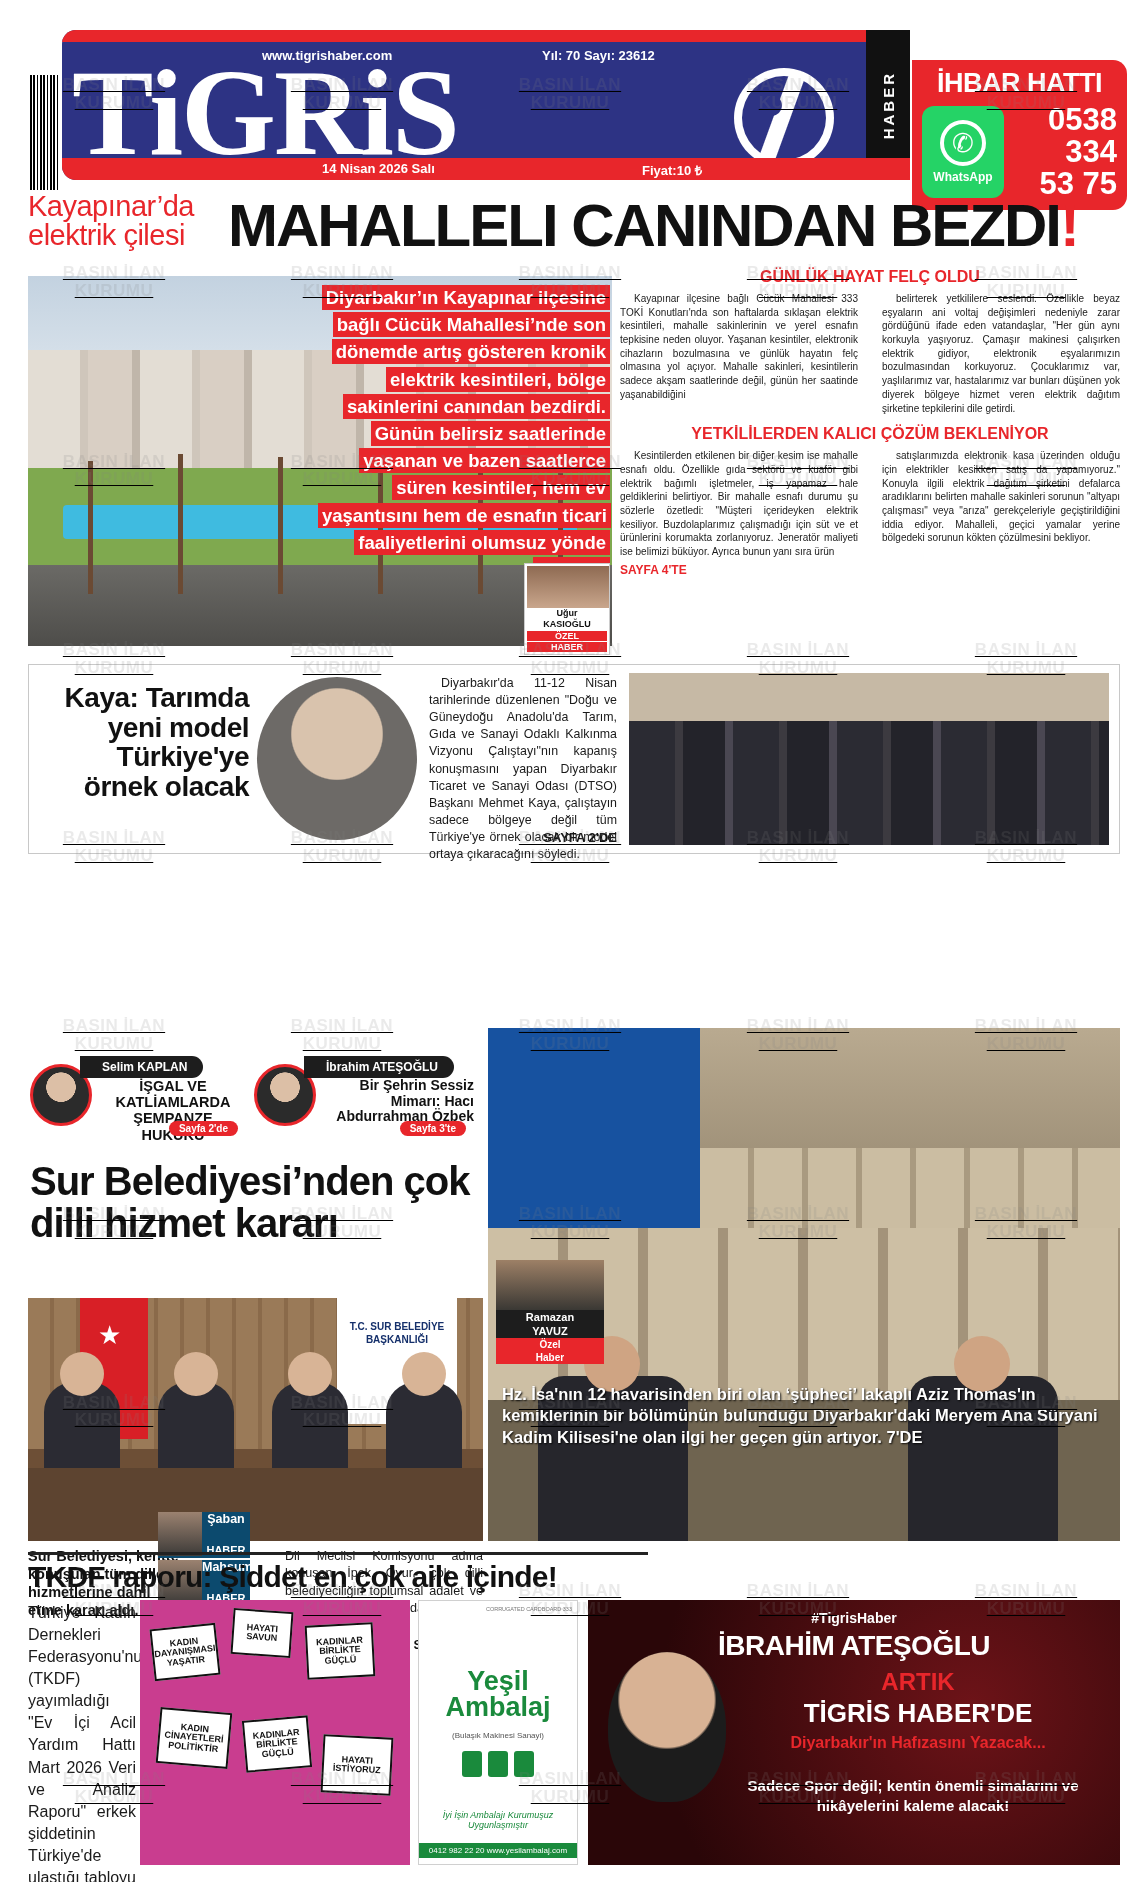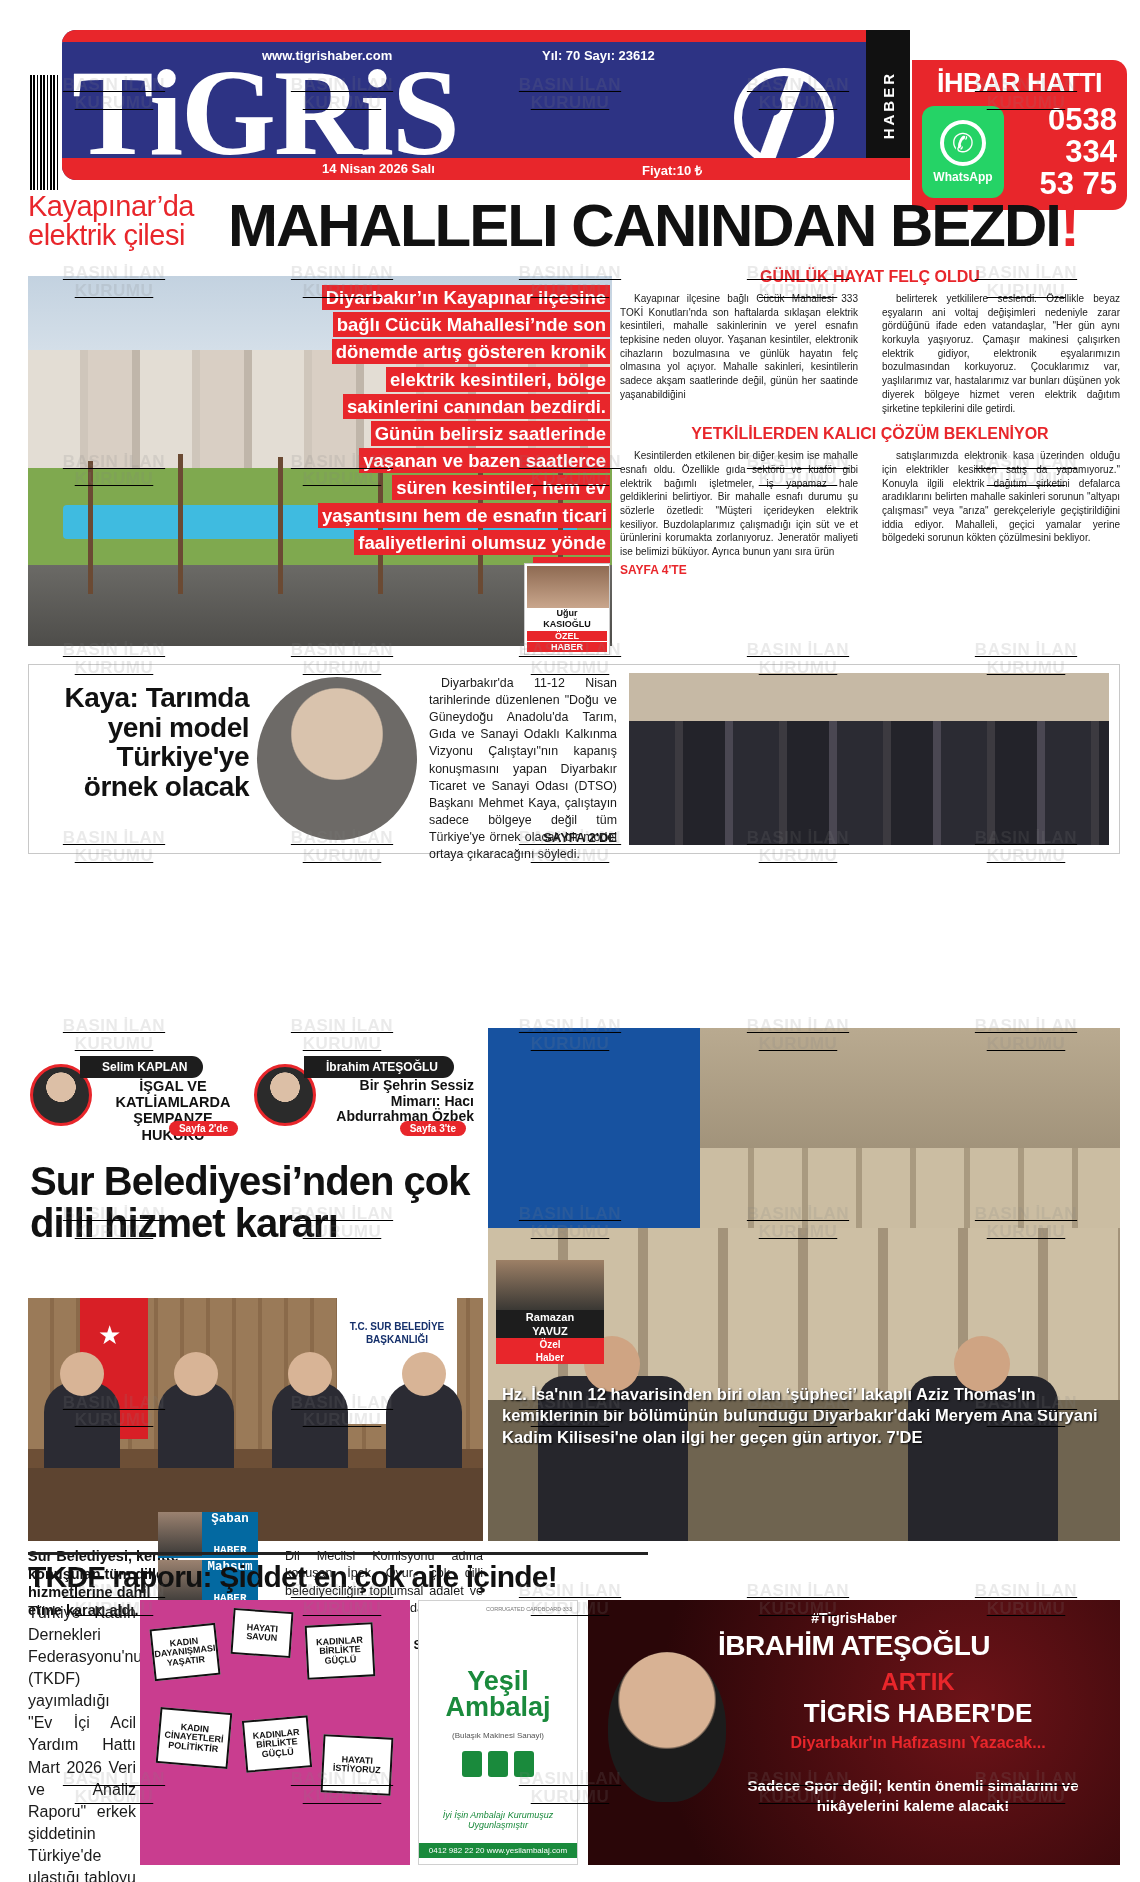--- a/index.html
+++ b/index.html
@@ -139,21 +139,21 @@
   .sp-desk { position:absolute; left:0; bottom:0; width:100%; height:30%; background:#5d4430; }
   .sp-person { position:absolute; bottom:30%; width:76px; height:86px; border-radius:30px 30px 0 0;
      background:#2b2b33; }
   .sp-head { position:absolute; left:16px; top:-30px; width:44px; height:44px; border-radius:50%;
      background:#d8b496; }
   .surcap { position:absolute; left:28px; top:1548px; width:160px; font-size:14.5px; font-weight:bold;
      color:#111; line-height:1.24; }
   .surcap2 { position:absolute; left:285px; top:1548px; width:198px; font-size:12.6px;
      line-height:1.38; color:#1a1a1a; text-align:justify; }
   .surcap2 .ref { display:block; text-align:right; font-weight:bold; color:#111; font-size:12.5px; margin-top:2px;}
-  .badge2 { position:absolute; width:100px; background:#0369a1;font-family:Liberation Mono, monospace; }
+  .badge2 { position:absolute; width:92px; background:#0c4a6e; }
   .badge2 .bp { position:absolute; left:0; top:0; width:44px; height:44px;
      background:linear-gradient(#9b8270,#3c3a38); }
   .badge2 .bn { position:absolute; left:44px; top:0; right:0; color:#fff; font-size:12.5px;
      font-weight:bold; text-align:center; line-height:1.08; padding-top:1px; }
   .badge2 .bh { position:absolute; left:44px; bottom:2px; right:0; color:#fff; font-size:11px;
      font-weight:bold; text-align:center; }
 
   
   .meryem { position:absolute; left:488px; top:1028px; width:632px; height:513px;
      background:#1752a0; overflow:hidden; }

